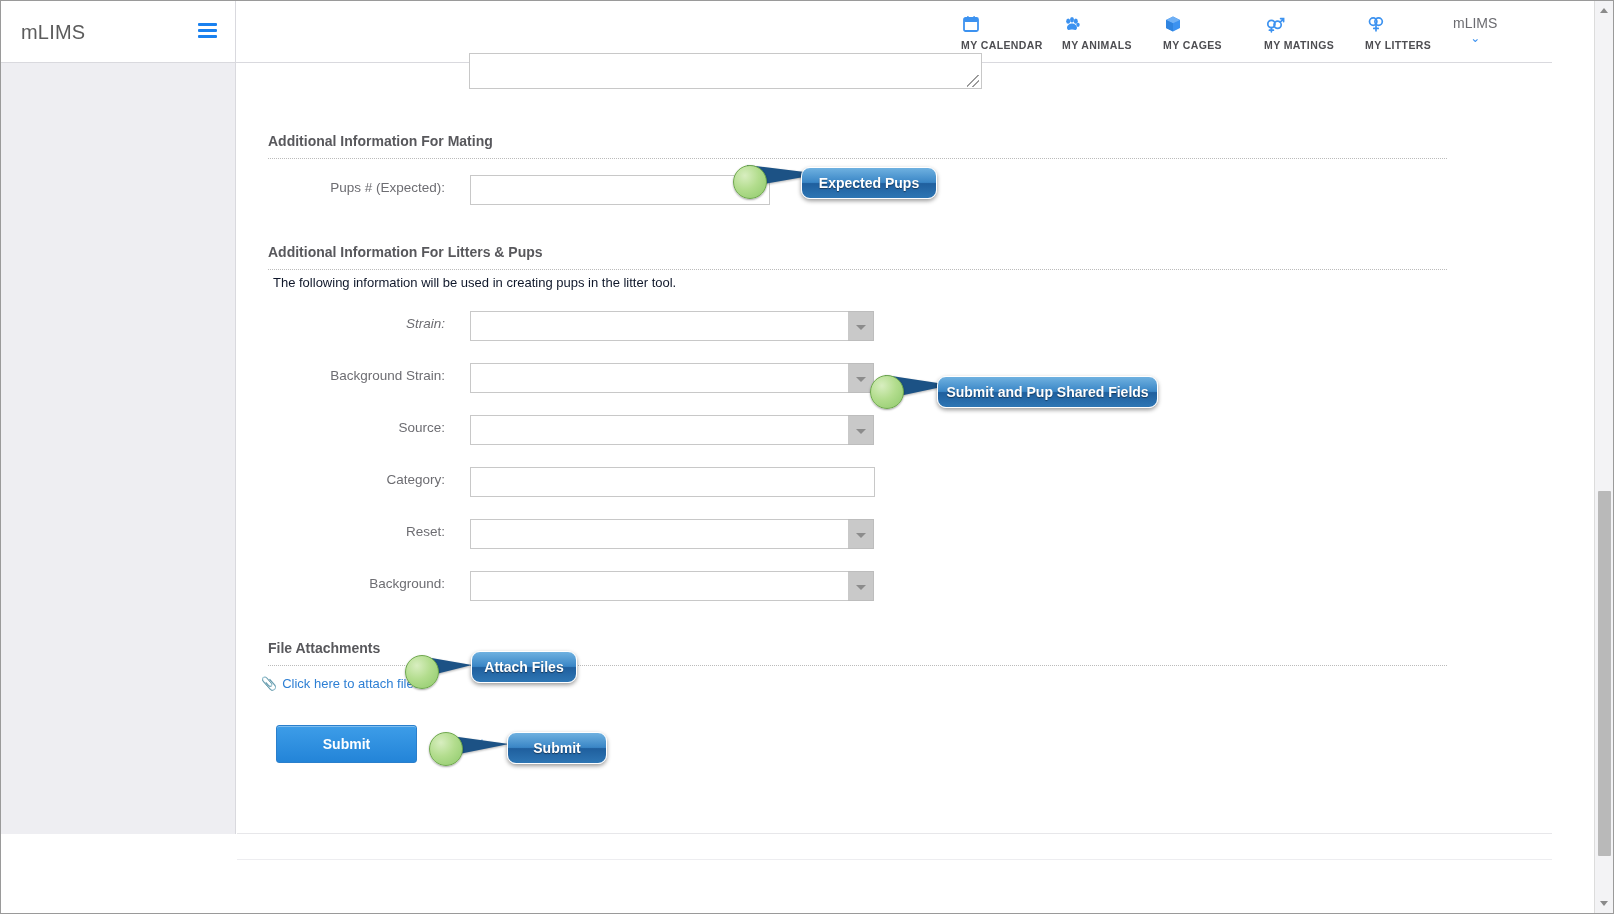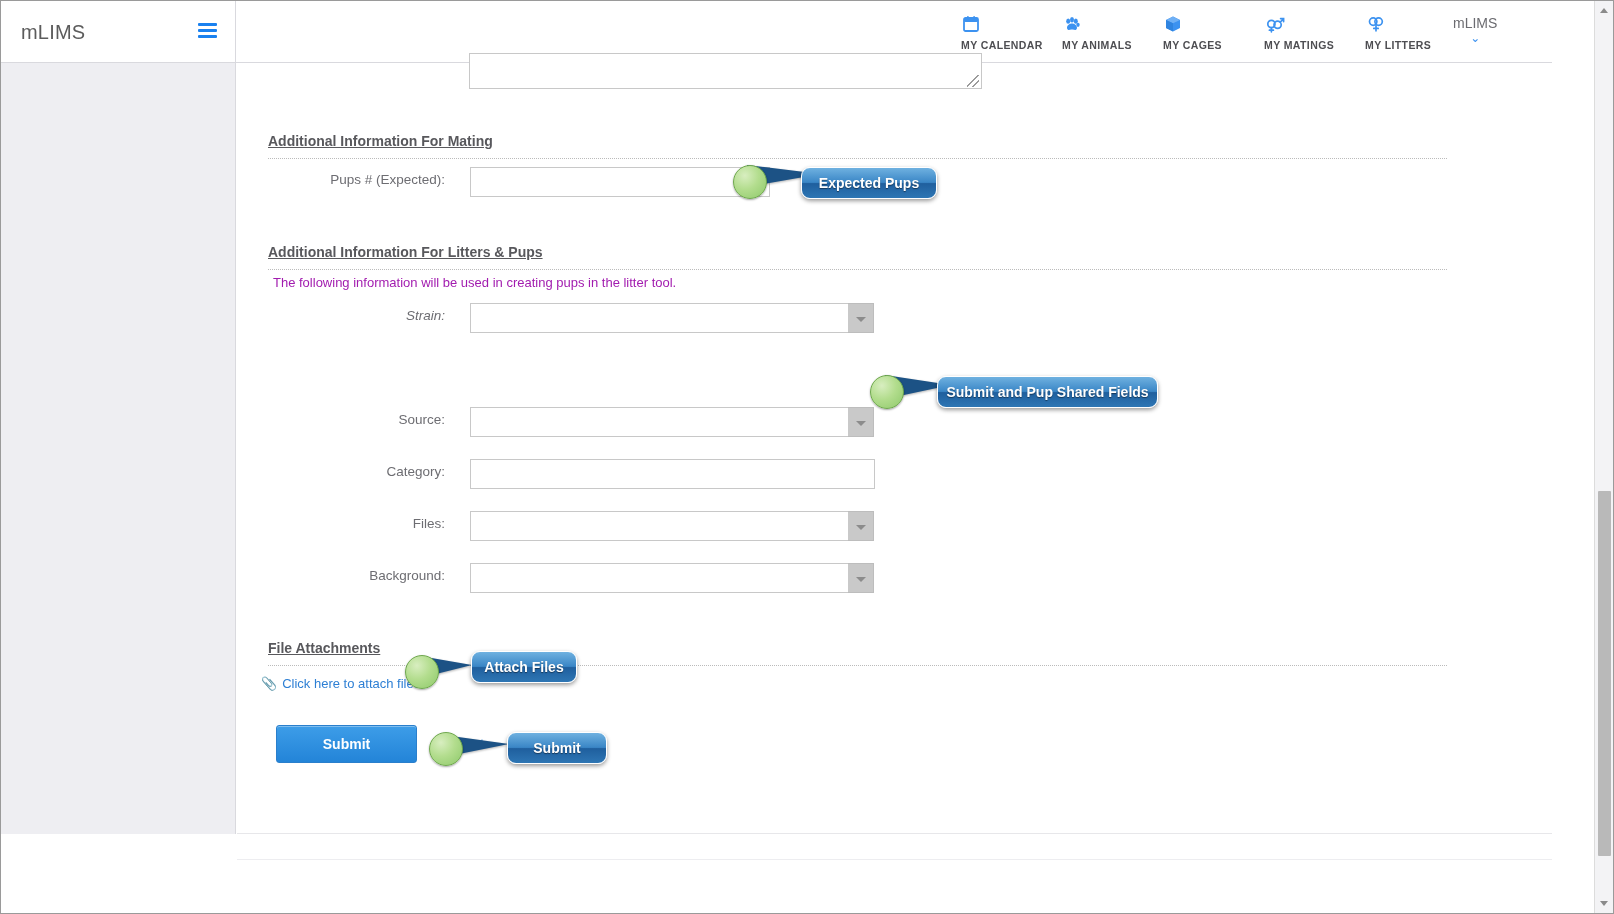--- a/index.html
+++ b/index.html
@@ -118,32 +118,31 @@
     width: 12px; height: 12px;
     background:
       linear-gradient(135deg, transparent 0 44%, #9b9b9b 44% 52%, transparent 52% 66%),
       linear-gradient(135deg, transparent 0 68%, #9b9b9b 68% 76%, transparent 76% 100%);
   }
 
   .section-title {
     position: absolute;
     font-size: 14px; font-weight: bold; color: #58585c;
     white-space: nowrap;
-    text-decoration: underline;
   }
   .dotted-rule {
     position: absolute;
     height: 0; border-top: 1px dotted #bbbbbb;
   }
   .helper-text {
     position: absolute;
-    font-size: 13px; color: #a21caf; white-space: nowrap;
-  }
-
-  .frow { position: absolute; height: 30px; }
+    font-size: 13px; color: #0f172a; white-space: nowrap;
+  }
+
+  .frow { position: absolute; height: 30px; margin-top: 8px; }
   .flabel {
     position: absolute; right: 0; top: 5px;
     font-size: 13.5px; color: #6d6d72;
     white-space: nowrap;
   }
   .finput {
     position: absolute; top: 0; left: 0;
     height: 30px;
     border: 1px solid #c8c8c8;
     background: #ffffff;
@@ -332,34 +331,39 @@
     <div class="dotted-rule" style="left:31px; top:206px; width:1179px;"></div>
 
     <div class="helper-text" style="left:36px; top:212px;">The following information will be used in creating pups in the litter tool.</div>
 
     <div class="frow" style="left:233px; top:240px; width:405px;">
       <div class="flabel" style="right:calc(100% + 25px);font-style:italic;">Strain:</div>
       <input class="finput" style="width: 379px;" type="text" value="">
       <div class="fdrop" style="left:378px;"></div>
     </div>
 
+    <div class="frow" style="left:233px; top:292px; width:405px;">
+      <div class="flabel" style="right:calc(100% + 25px);">Background Strain:</div>
+      <input class="finput" style="width: 379px;" type="text" value="">
+      <div class="fdrop" style="left:378px;"></div>
+    </div>
 
     <div class="frow" style="left:233px; top:344px; width:405px;">
       <div class="flabel" style="right:calc(100% + 25px);">Source:</div>
       <input class="finput" style="width: 379px;" type="text" value="">
       <div class="fdrop" style="left:378px;"></div>
     </div>
 
     <div class="frow" style="left:233px; top:396px; width:489px;">
       <div class="flabel" style="right:calc(100% + 25px);">Category:</div>
       <input class="finput" style="width: 405px;" type="text" value="">
     </div>
 
     <div class="frow" style="left:233px; top:448px; width:405px;">
-      <div class="flabel" style="right:calc(100% + 25px);">Files:</div>
+      <div class="flabel" style="right:calc(100% + 25px);">Reset:</div>
       <input class="finput" style="width: 379px;" type="text" value="">
       <div class="fdrop" style="left:378px;"></div>
     </div>
 
     <div class="frow" style="left:233px; top:500px; width:405px;">
       <div class="flabel" style="right:calc(100% + 25px);">Background:</div>
       <input class="finput" style="width: 379px;" type="text" value="">
       <div class="fdrop" style="left:378px;"></div>
     </div>
 

